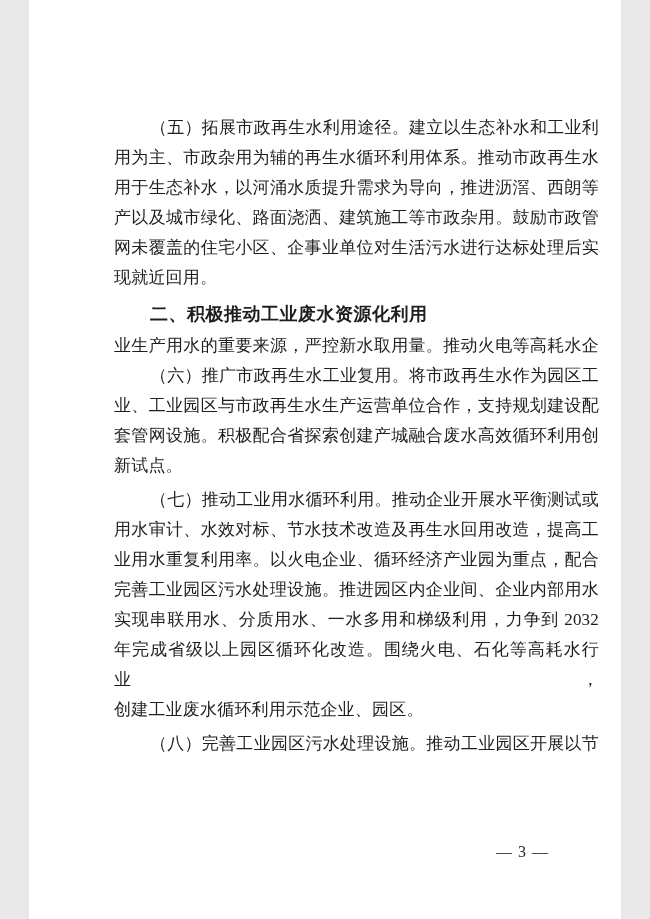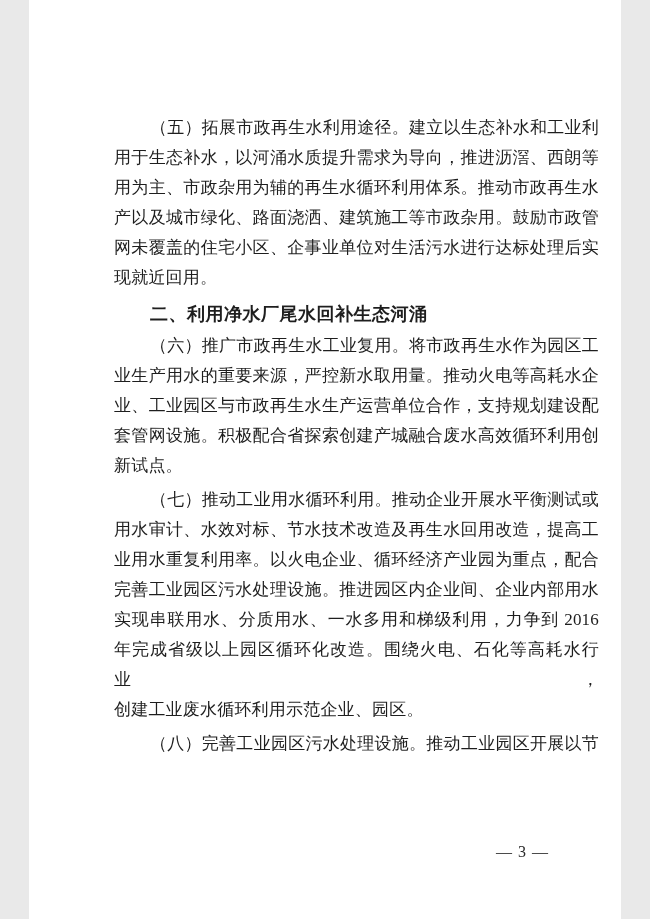--- a/index.html
+++ b/index.html
@@ -65,42 +65,42 @@
     white-space: nowrap;
   }
 </style>
 </head>
 <body>
 
 <div class="page">
   <div class="doc-body">
       <div class="para body">
         <div class="line indent">（五）拓展市政再生水利用途径。建立以生态补水和工业利</div>
+        <div class="line">用为主、市政杂用为辅的再生水循环利用体系。推动市政再生水</div>
         <div class="line">用于生态补水，以河涌水质提升需求为导向，推进沥滘、西朗等</div>
-        <div class="line">用为主、市政杂用为辅的再生水循环利用体系。推动市政再生水</div>
         <div class="line">产以及城市绿化、路面浇洒、建筑施工等市政杂用。鼓励市政管</div>
         <div class="line">网未覆盖的住宅小区、企事业单位对生活污水进行达标处理后实</div>
         <div class="line last">现就近回用。</div>
       </div>
       <div class="para heading">
-        <div class="line indent">二、利用净水厂尾水回补生态河涌</div>
+        <div class="line indent">二、积极推动工业废水资源化利用</div>
       </div>
       <div class="para body">
+        <div class="line">业生产用水的重要来源，严控新水取用量。推动火电等高耗水企</div>
         <div class="line indent">（六）推广市政再生水工业复用。将市政再生水作为园区工</div>
-        <div class="line">业生产用水的重要来源，严控新水取用量。推动火电等高耗水企</div>
         <div class="line">业、工业园区与市政再生水生产运营单位合作，支持规划建设配</div>
         <div class="line">套管网设施。积极配合省探索创建产城融合废水高效循环利用创</div>
         <div class="line last">新试点。</div>
       </div>
       <div class="para body">
         <div class="line indent">（七）推动工业用水循环利用。推动企业开展水平衡测试或</div>
         <div class="line">用水审计、水效对标、节水技术改造及再生水回用改造，提高工</div>
         <div class="line">业用水重复利用率。以火电企业、循环经济产业园为重点，配合</div>
         <div class="line">完善工业园区污水处理设施。推进园区内企业间、企业内部用水</div>
-        <div class="line">实现串联用水、分质用水、一水多用和梯级利用，力争到 2016</div>
+        <div class="line">实现串联用水、分质用水、一水多用和梯级利用，力争到 2032</div>
         <div class="line">年完成省级以上园区循环化改造。围绕火电、石化等高耗水行业，</div>
         <div class="line last">创建工业废水循环利用示范企业、园区。</div>
       </div>
       <div class="para body">
         <div class="line indent">（八）完善工业园区污水处理设施。推动工业园区开展以节</div>
       </div>
     </div>
   <div class="page-footer">— 3 —</div>
 </div>
 

